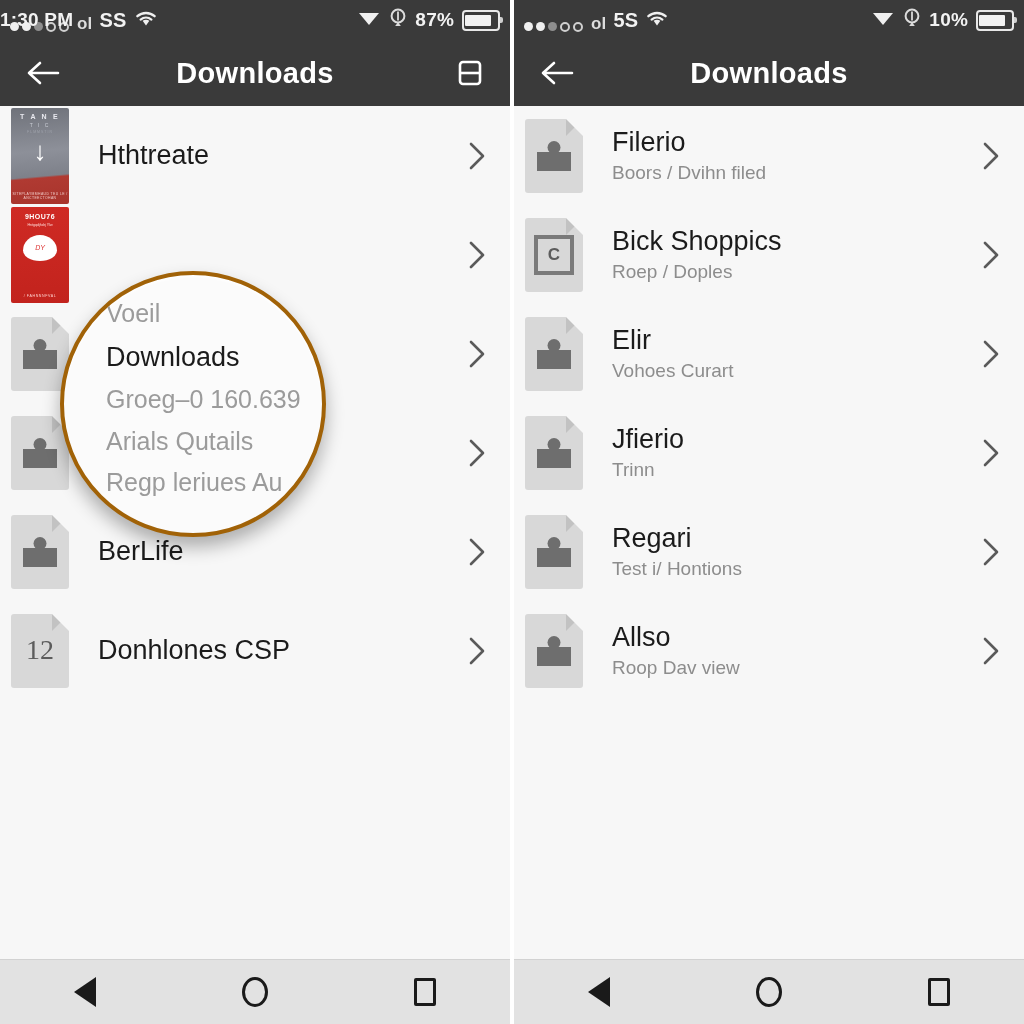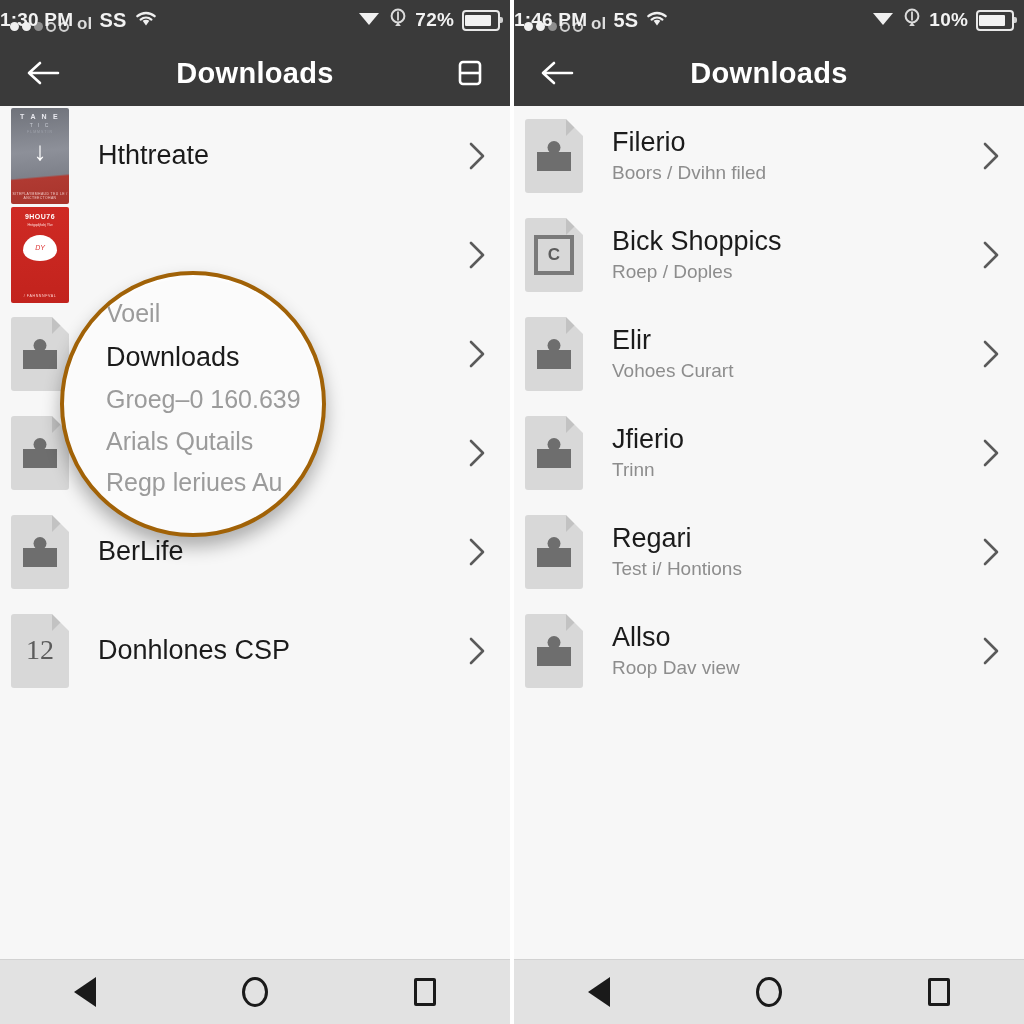--- a/index.html
+++ b/index.html
@@ -327,21 +327,21 @@
               <path d="M2 4 L22 4 L12 16 Z" fill="#f0f0f0"></path>
             </svg>
         </span>
         <span>
           <svg width="18" height="20" viewBox="0 0 18 20">
             <circle cx="9" cy="8" r="6.4" fill="none" stroke="#dcdcdc" stroke-width="2"></circle>
             <path d="M9 3.5 L9 12.5" stroke="#dcdcdc" stroke-width="1.8"></path>
             <path d="M9 14 L6.2 18 L11.8 18 Z" fill="#dcdcdc"></path>
           </svg>
         </span>
-        <span class="batt-pct">72%</span>
+        <span class="batt-pct">87%</span>
         <span class="batt">
           <span class="batt-fill" style="width:26px"></span>
           <span class="batt-tip"></span>
         </span>
       </div>
     </div>
 
     <div class="appbar">
       <div class="back-btn">
         <svg width="34" height="26" viewBox="0 0 34 26">
@@ -521,21 +521,20 @@
         <span class="dot-l">ol</span>
         <span class="carrier">5S</span>
         <span class="wifi-ico">
           <svg width="24" height="18" viewBox="0 0 24 18">
             <path d="M12 16.5 L8.6 11.8 A6.2 6.2 0 0 1 15.4 11.8 Z" fill="#f0f0f0"></path>
             <path d="M3.4 7.2 A13 13 0 0 1 20.6 7.2" stroke="#f0f0f0" stroke-width="2.4" fill="none" stroke-linecap="round"></path>
             <path d="M6.6 10.6 A8.6 8.6 0 0 1 17.4 10.6" stroke="#f0f0f0" stroke-width="2.2" fill="none" stroke-linecap="round"></path>
           </svg>
         </span>
       </div>
-      <div class="sb-time">1:46 PM</div>
       <div class="sb-right">
         <span>
           <svg width="24" height="18" viewBox="0 0 24 18">
               <path d="M2 4 L22 4 L12 16 Z" fill="#f0f0f0"></path>
             </svg>
         </span>
         <span>
           <svg width="18" height="20" viewBox="0 0 18 20">
             <circle cx="9" cy="8" r="6.4" fill="none" stroke="#dcdcdc" stroke-width="2"></circle>
             <path d="M9 3.5 L9 12.5" stroke="#dcdcdc" stroke-width="1.8"></path>

